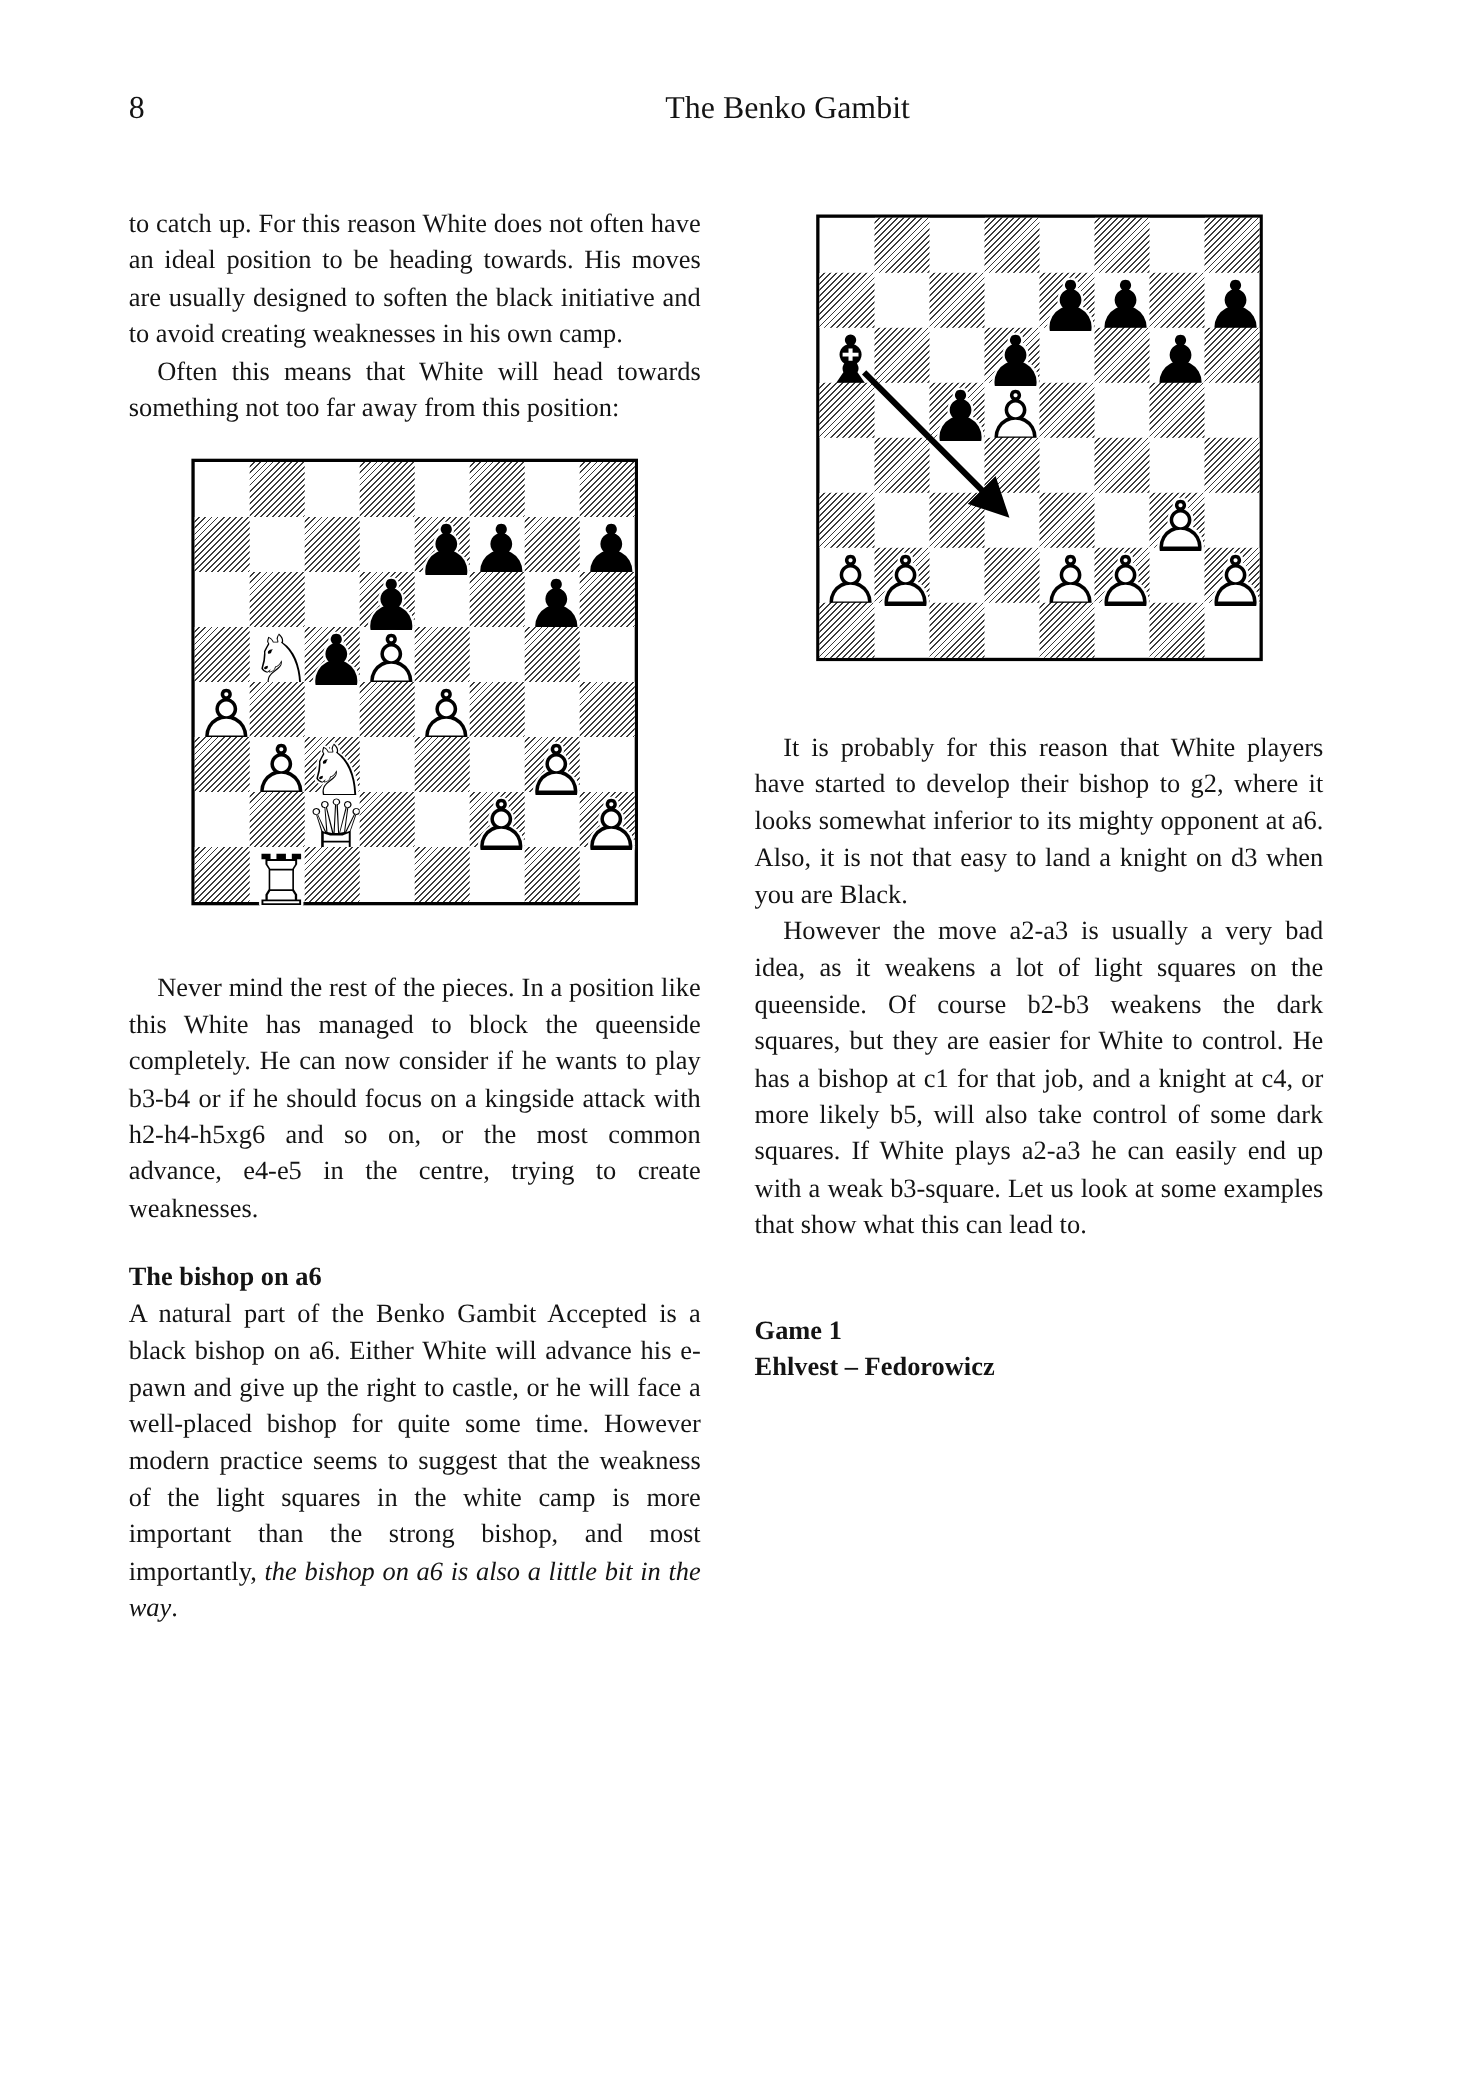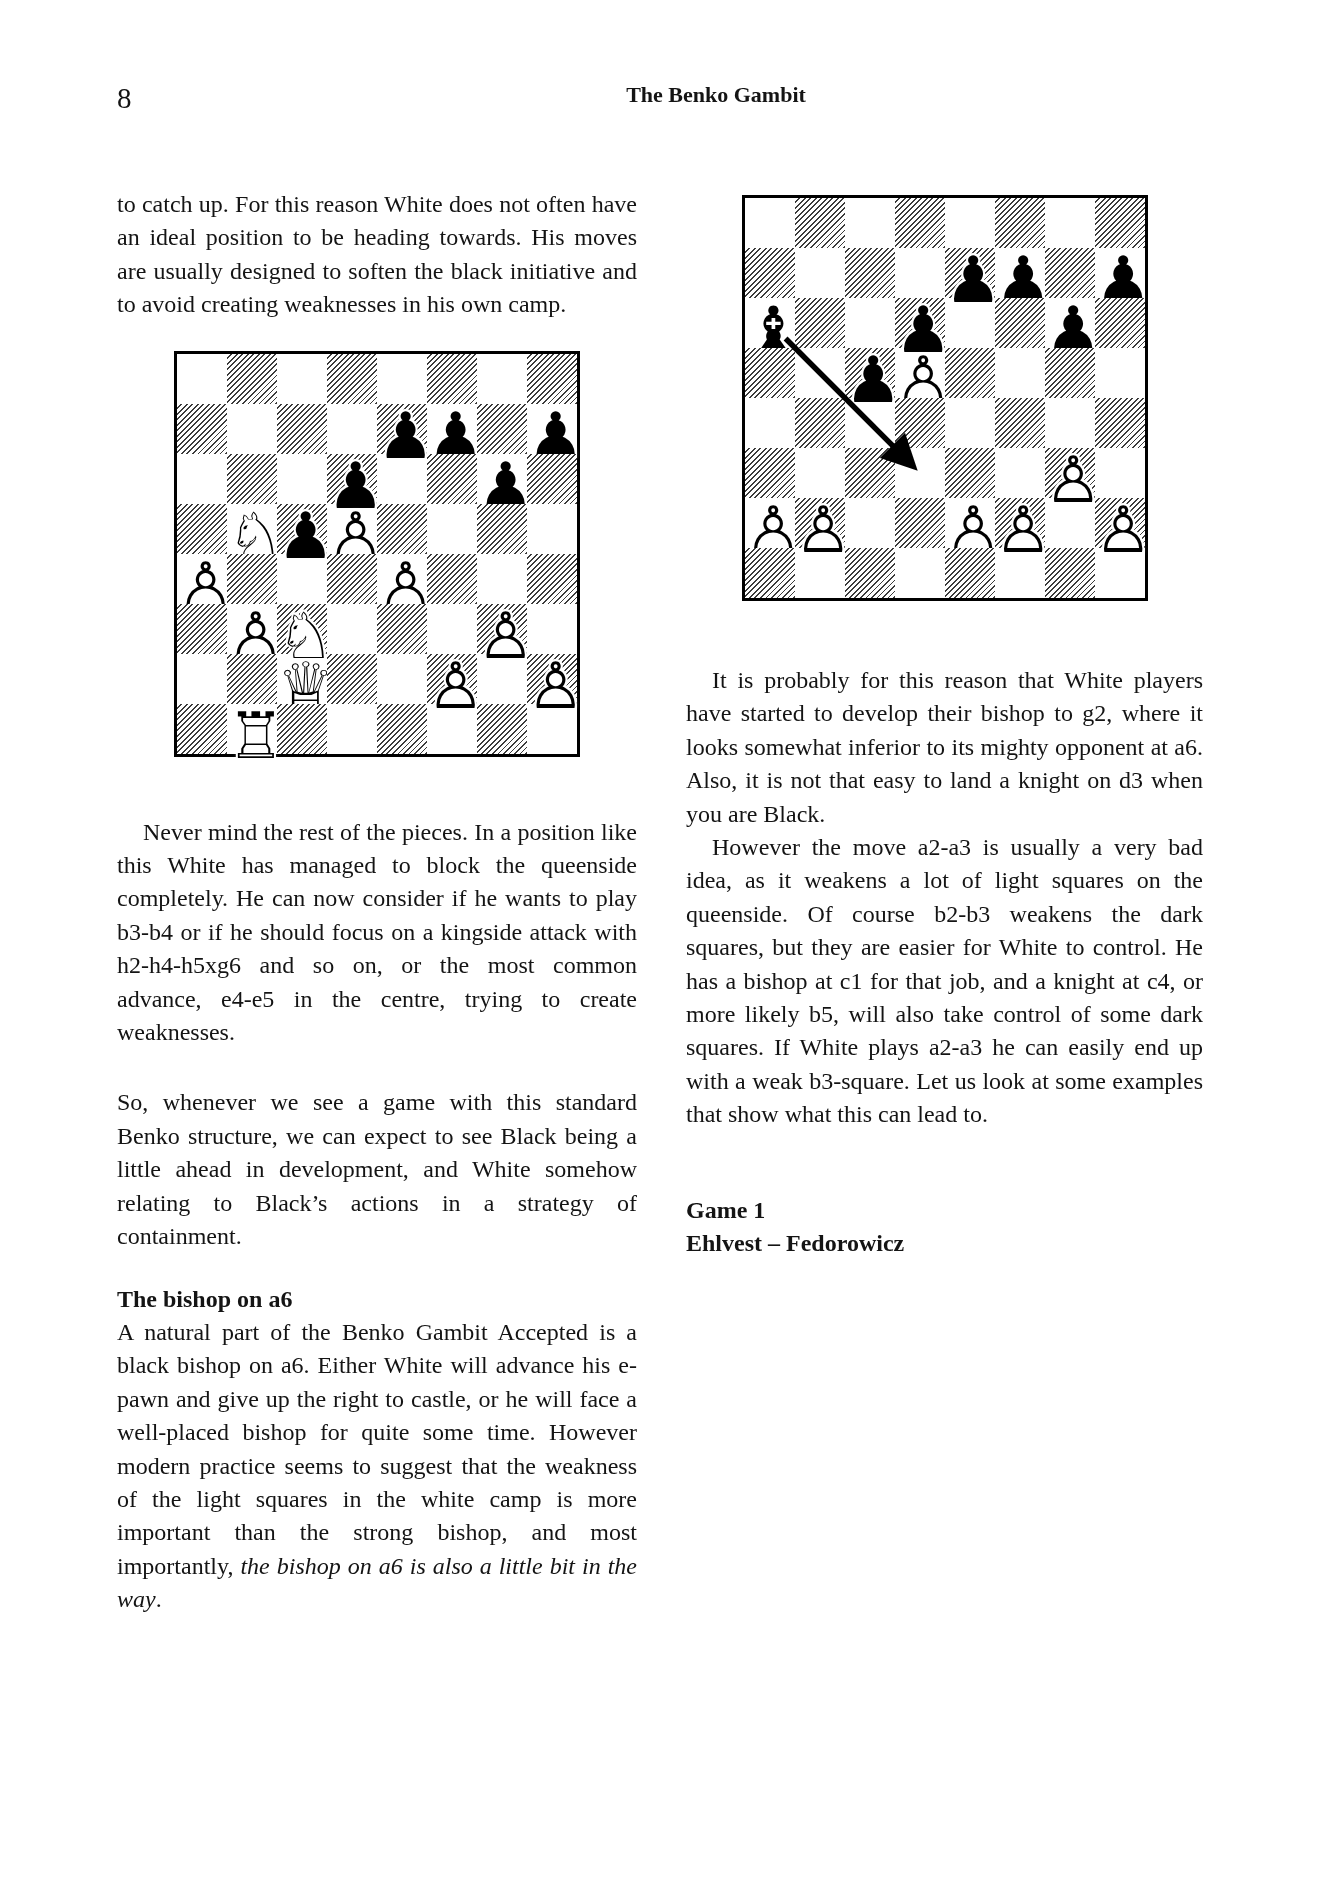--- a/index.html
+++ b/index.html
@@ -1,21 +1,21 @@
 <!DOCTYPE html>
 <html><head>
 <meta charset="utf-8">
 <style>
   html,body{margin:0;padding:0;}
   body{
     width:1339px;height:1890px;background:#ffffff;position:relative;
     font-family:"Liberation Serif","DejaVu Serif",serif;color:#141414;
   }
   .pagenum{position:absolute;left:117px;top:82px;font-size:29px;}
-  .running-title{position:absolute;left:716px;top:82px;transform:translateX(-50%);font-size:22px;white-space:nowrap;font-weight:bold;}
+  .running-title{position:absolute;left:716px;top:82px;transform:translateX(-50%);font-size:29px;white-space:nowrap;}
   .col{position:absolute;text-align:justify;font-size:24px;line-height:33.4px;}
   .col-left{left:117px;top:188px;width:520px;}
   .col-right{left:686px;top:195px;width:517px;}
   p{margin:0;padding:0;}
   .indent{text-indent:26px;}
   .gap-before-lg{margin-top:37px;}
   .heading{margin-top:29px;font-weight:bold;}
   .board-wrap{display:flex;justify-content:center;}
   .board-wrap.left-d{margin:29px 0 59px 0;}
   .board-wrap.right-d{margin:0 0 63px 0;}
@@ -44,20 +44,21 @@
   .em-seg{font-style:italic;}
 </style>
 </head>
 <body>
 
 <span class="pagenum">8</span>
 <span class="running-title">The Benko Gambit</span>
 
 <div class="col col-left">
   <p>to catch up. For this reason White does not often have an ideal position to be heading towards. His moves are usually designed to soften the black initiative and to avoid creating weaknesses in his own camp.</p>
+  <p class="indent">Often this means that White will head towards something not too far away from this position:</p>
   <div class="board-wrap left-d">
     <div class="board" id="board-left">
         <div class="sq light"></div>
         <div class="sq dark"></div>
         <div class="sq light"></div>
         <div class="sq dark"></div>
         <div class="sq light"></div>
         <div class="sq dark"></div>
         <div class="sq light"></div>
         <div class="sq dark"></div>
@@ -192,21 +193,20 @@
         </div>
         <div class="sq dark"></div>
         <div class="sq light"></div>
         <div class="sq dark"></div>
         <div class="sq light"></div>
         <div class="sq dark"></div>
         <div class="sq light"></div>
       </div>
   </div>
   <p class="indent">Never mind the rest of the pieces. In a position like this White has managed to block the queenside completely. He can now consider if he wants to play b3-b4 or if he should focus on a kingside attack with h2-h4-h5xg6 and so on, or the most common advance, e4-e5 in the centre, trying to create weaknesses.</p>
-  <p class="gap-before-lg">So, whenever we see a game with this standard Benko structure, we can expect to see Black being a little ahead in development, and White somehow relating to Black’s actions in a strategy of containment.</p>
   <p class="heading">The bishop on a6</p>
   <p><span>A natural part of the Benko Gambit Accepted is a black bishop on a6. Either White will advance his e-pawn and give up the right to castle, or he will face a well-placed bishop for quite some time. However modern practice seems to suggest that the weakness of the light squares in the white camp is more important than the strong bishop, and most importantly, </span><span class="em-seg">the bishop on a6 is also a little bit in the way</span><span>.</span></p>
 </div>
 
 <div class="col col-right">
   <div class="board-wrap right-d">
     <div class="board" id="board-right">
         <div class="sq light"></div>
         <div class="sq dark"></div>
         <div class="sq light"></div>

